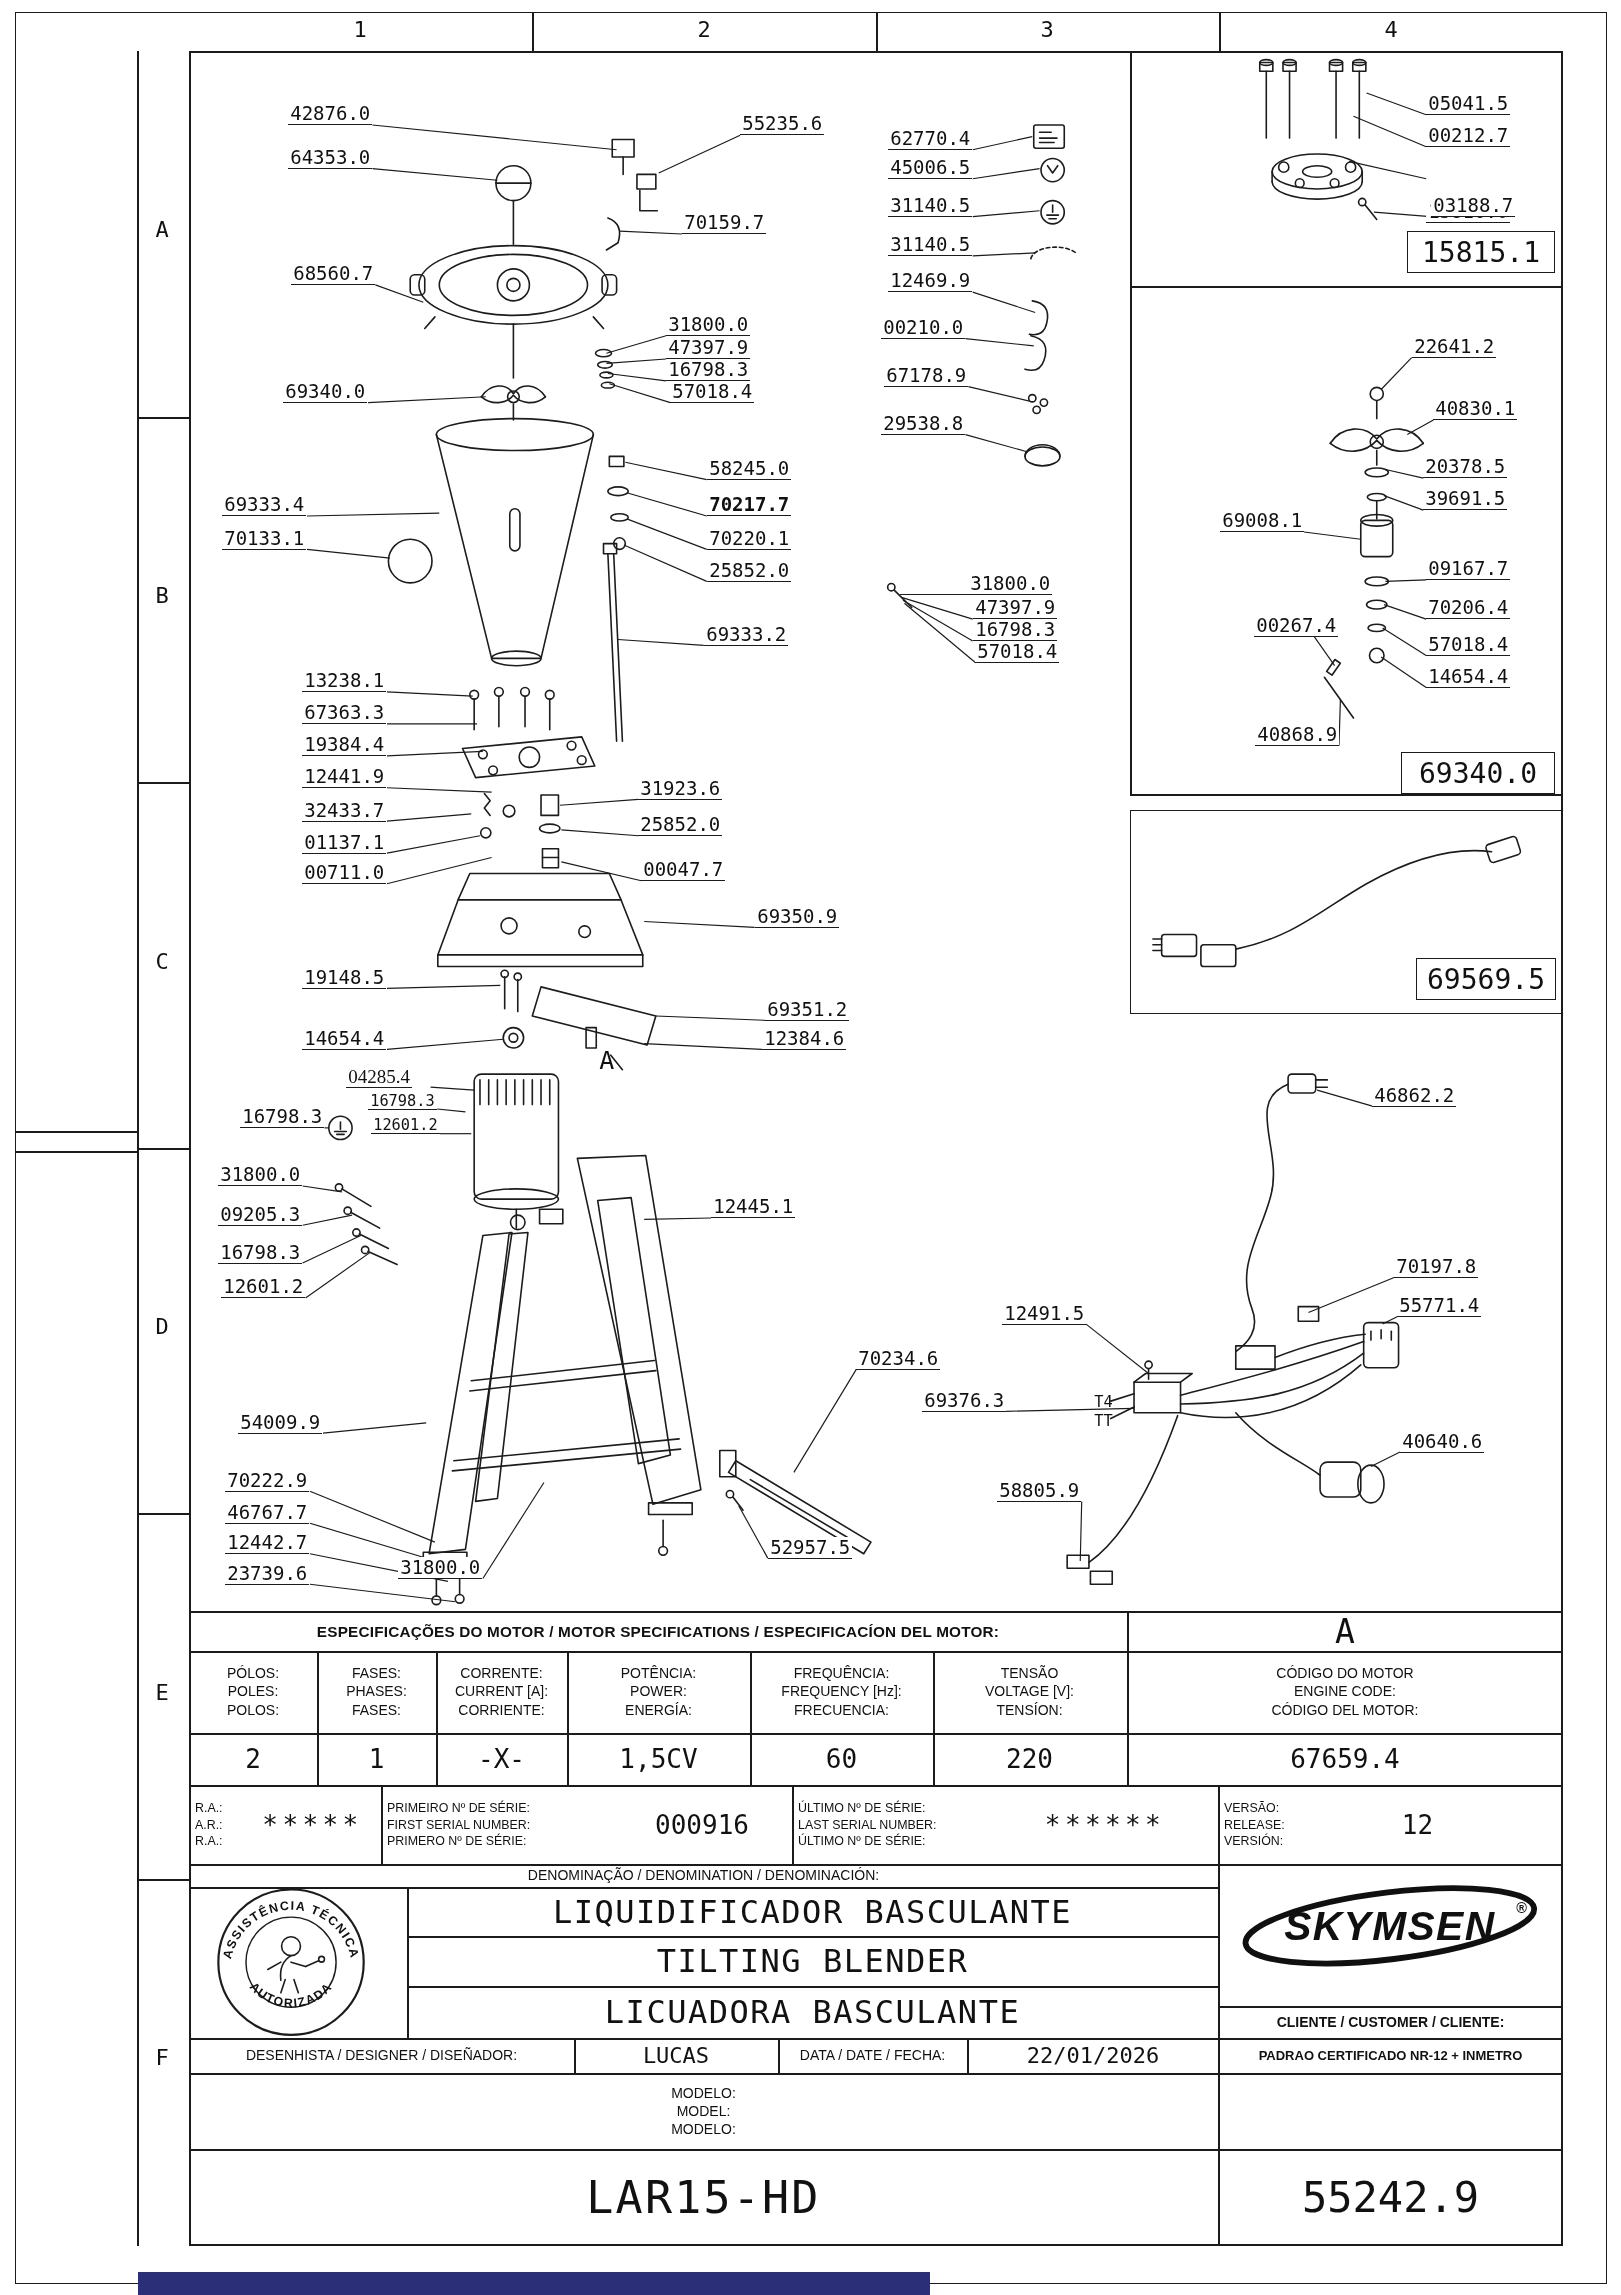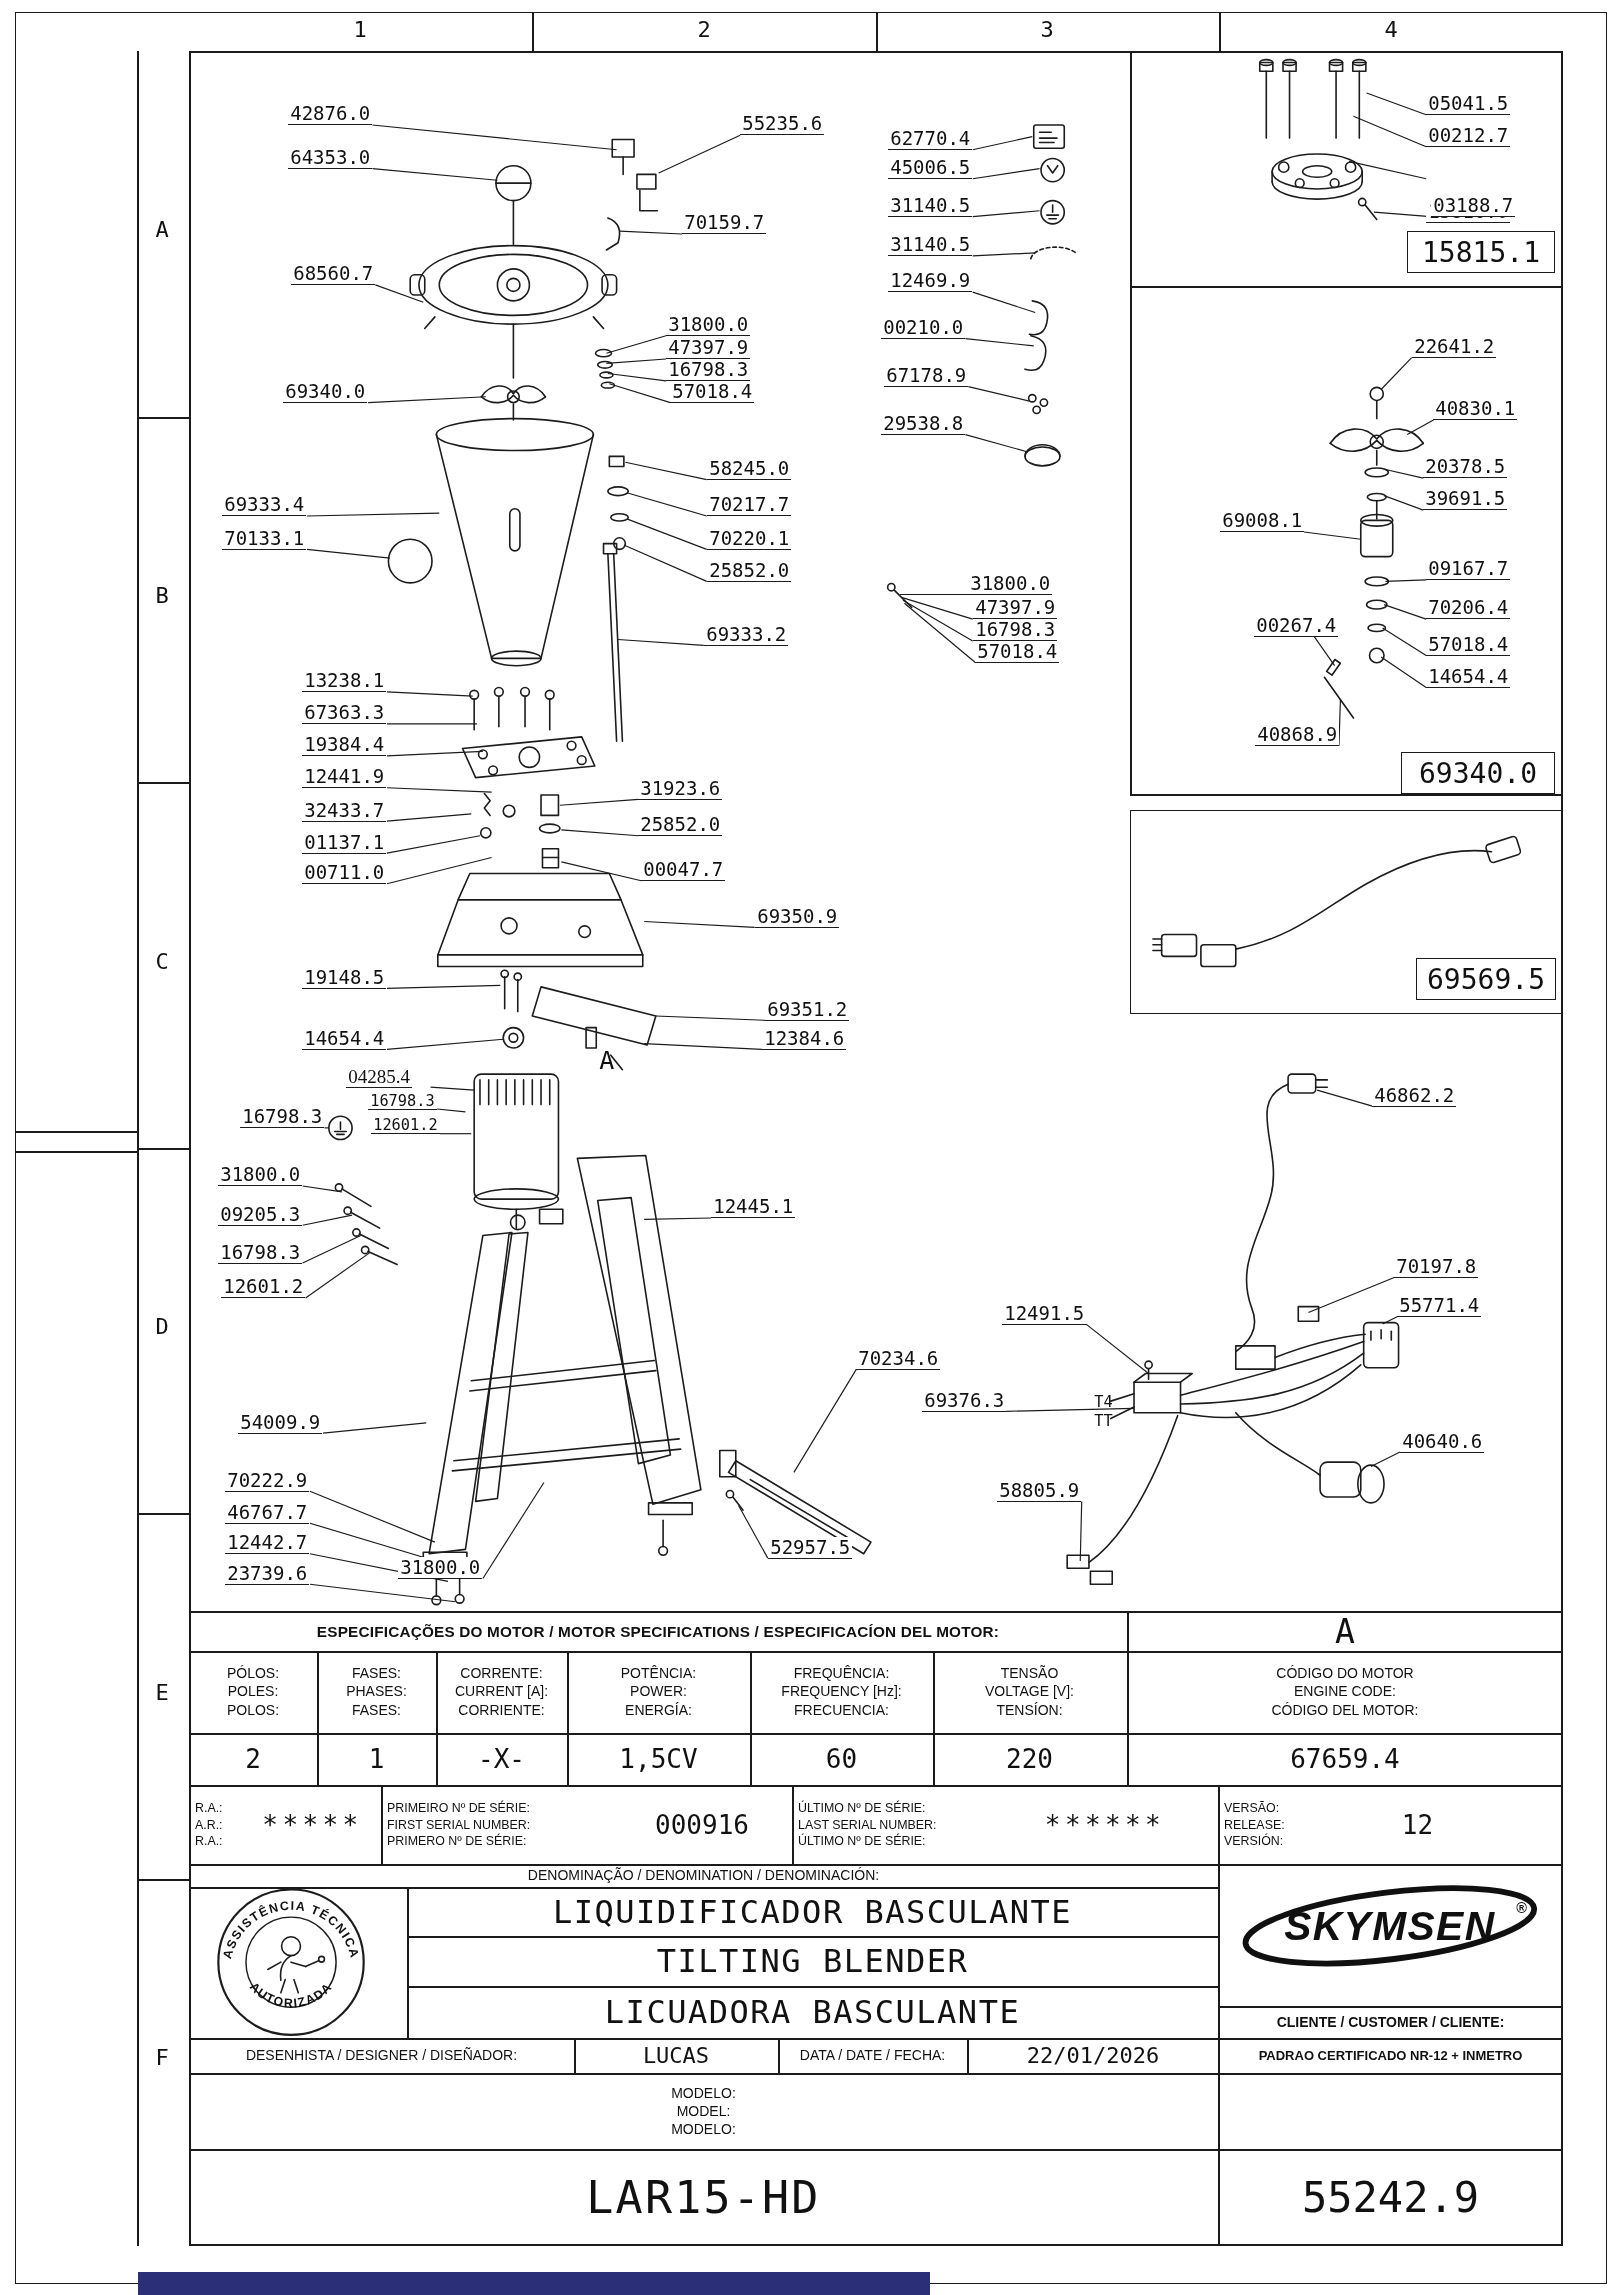--- a/index.html
+++ b/index.html
@@ -545,21 +545,21 @@
       <div class="co" style="left: 225px; top: 1532px;">12442.7</div>
       <div class="co" style="left: 225px; top: 1563px;">23739.6</div>
       <div class="co" style="left: 398px; top: 1557px;">31800.0</div>
       <div class="co" style="left: 740px; top: 113px;">55235.6</div>
       <div class="co" style="left: 682px; top: 212px;">70159.7</div>
       <div class="co" style="left: 666px; top: 314px;">31800.0</div>
       <div class="co" style="left: 666px; top: 337px;">47397.9</div>
       <div class="co" style="left: 666px; top: 359px;">16798.3</div>
       <div class="co" style="left: 670px; top: 381px;">57018.4</div>
       <div class="co" style="left: 707px; top: 458px;">58245.0</div>
-      <div class="co" style="left: 707px; top: 494px;">70217.7</div>
+      <div class="co" style="left: 707px; top: 494px; font-weight: bold;">70217.7</div>
       <div class="co" style="left: 707px; top: 528px;">70220.1</div>
       <div class="co" style="left: 707px; top: 560px;">25852.0</div>
       <div class="co" style="left: 704px; top: 624px;">69333.2</div>
       <div class="co" style="left: 638px; top: 778px;">31923.6</div>
       <div class="co" style="left: 638px; top: 814px;">25852.0</div>
       <div class="co" style="left: 641px; top: 859px;">00047.7</div>
       <div class="co" style="left: 755px; top: 906px;">69350.9</div>
       <div class="co" style="left: 765px; top: 999px;">69351.2</div>
       <div class="co" style="left: 762px; top: 1028px;">12384.6</div>
       <div class="co" style="left: 711px; top: 1196px;">12445.1</div>

